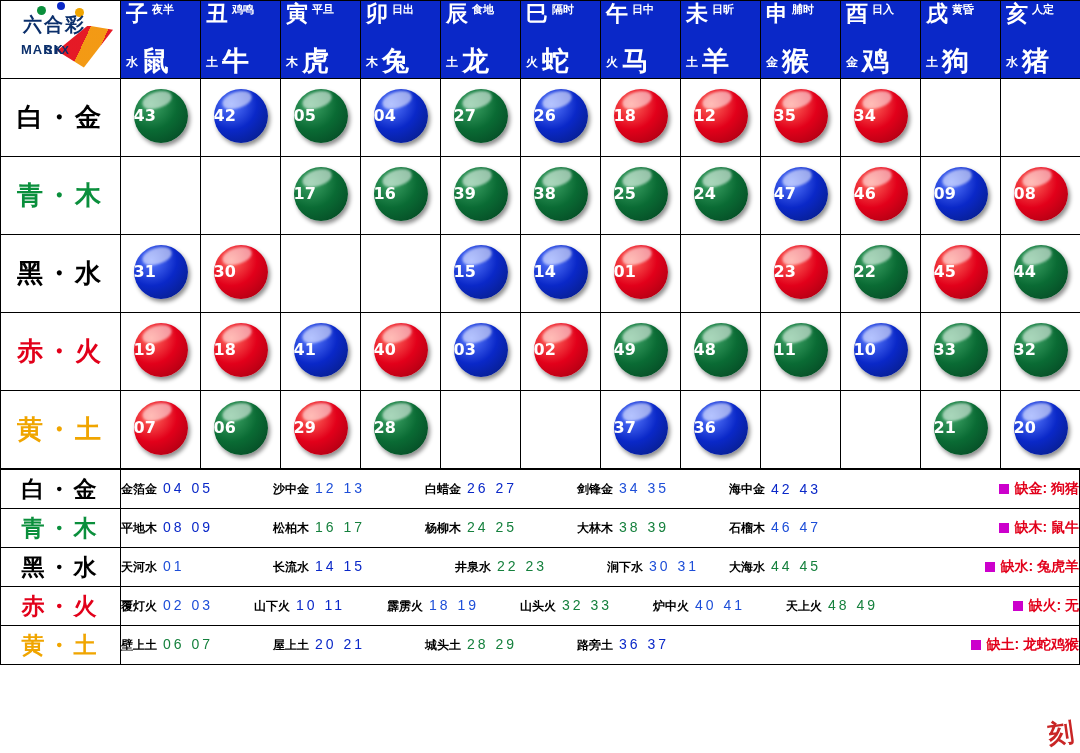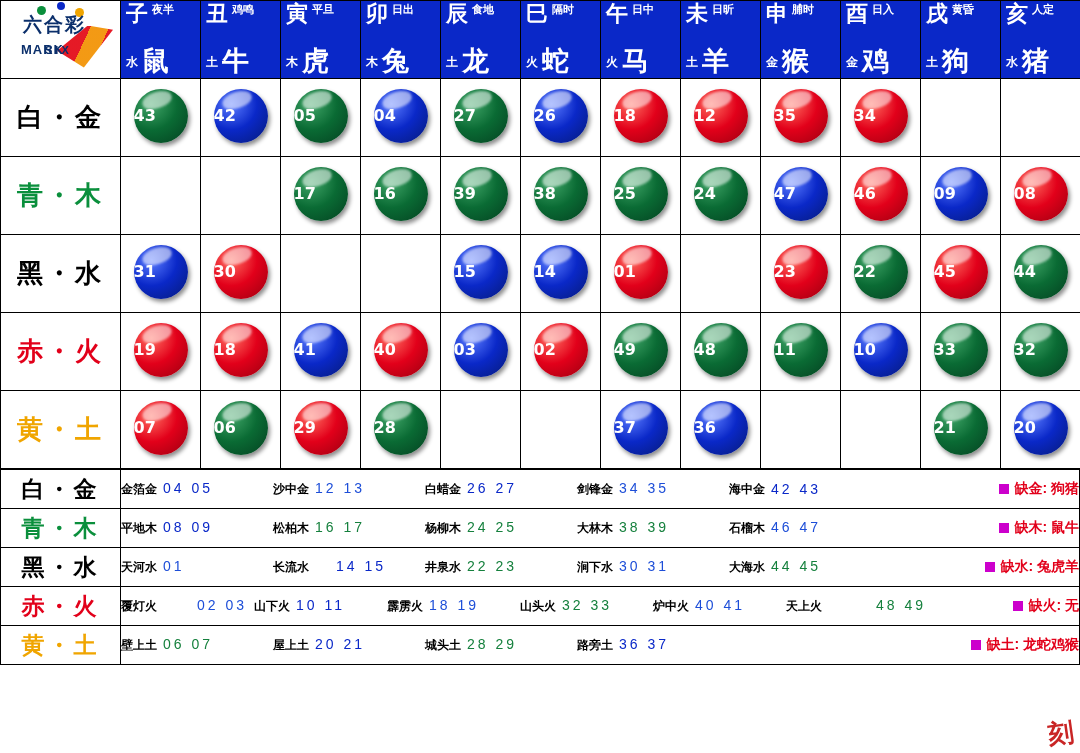--- a/index.html
+++ b/index.html
@@ -455,68 +455,68 @@
           </td>
         </tr>
         <tr>
           <td class="lg-label rl-black">黑・水</td>
           <td class="lg-body" colspan="12">
             <div class="lg-inner">
               <div class="lg-item" style="width: 152px;">
                 <span class="lg-name">天河水</span>
                 <span class="lg-nums n-red">01</span>
               </div>
-              <div class="lg-item" style="width: 152px; gap: 21px;">
+              <div class="lg-item" style="width: 152px;">
                 <span class="lg-name">长流水</span>
                 <span class="lg-nums n-blue">14 15</span>
               </div>
-              <div class="lg-item" style="width: 152px;">
+              <div class="lg-item" style="width: 152px; justify-content: center;">
                 <span class="lg-name">井泉水</span>
                 <span class="lg-nums n-green">22 23</span>
               </div>
-              <div class="lg-item" style="width: 152px;">
+              <div class="lg-item" style="width: 152px; justify-content: center;">
                 <span class="lg-name">涧下水</span>
                 <span class="lg-nums n-red">30 31</span>
               </div>
               <div class="lg-item" style="width: 152px;">
                 <span class="lg-name">大海水</span>
                 <span class="lg-nums n-green">44 45</span>
               </div>
               <div class="lg-miss">
                 <span class="sq"></span>
                 <span class="lg-miss-text">缺水: 兔虎羊</span>
               </div>
             </div>
           </td>
         </tr>
         <tr>
           <td class="lg-label rl-red">赤・火</td>
           <td class="lg-body" colspan="12">
             <div class="lg-inner">
-              <div class="lg-item" style="width: 133px; gap: 34px;">
+              <div class="lg-item" style="width: 133px;">
                 <span class="lg-name">覆灯火</span>
                 <span class="lg-nums n-red">02 03</span>
               </div>
               <div class="lg-item" style="width: 133px;">
                 <span class="lg-name">山下火</span>
                 <span class="lg-nums n-blue">10 11</span>
               </div>
               <div class="lg-item" style="width: 133px;">
                 <span class="lg-name">霹雳火</span>
                 <span class="lg-nums n-red">18 19</span>
               </div>
               <div class="lg-item" style="width: 133px;">
                 <span class="lg-name">山头火</span>
                 <span class="lg-nums n-green">32 33</span>
               </div>
               <div class="lg-item" style="width: 133px;">
                 <span class="lg-name">炉中火</span>
                 <span class="lg-nums n-red">40 41</span>
               </div>
-              <div class="lg-item" style="width: 133px; gap: 48px;">
+              <div class="lg-item" style="width: 133px;">
                 <span class="lg-name">天上火</span>
                 <span class="lg-nums n-green">48 49</span>
               </div>
               <div class="lg-miss">
                 <span class="sq"></span>
                 <span class="lg-miss-text">缺火: 无</span>
               </div>
             </div>
           </td>
         </tr>

